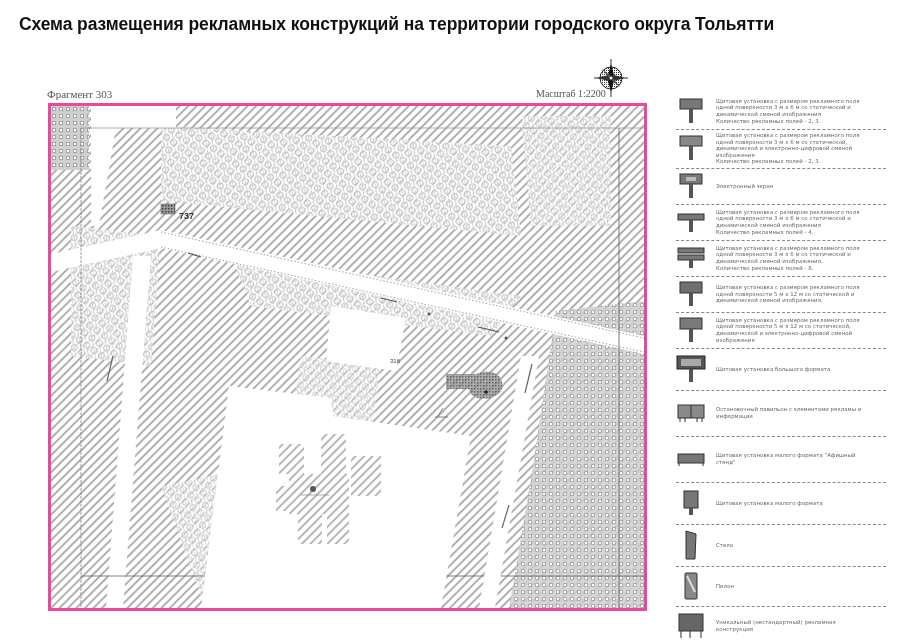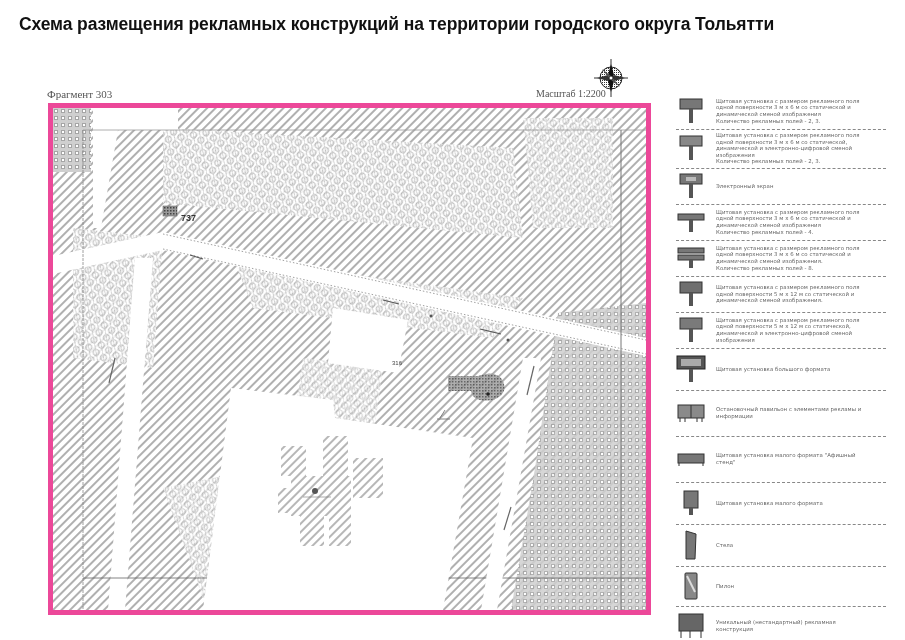--- a/index.html
+++ b/index.html
@@ -18,21 +18,21 @@
   }
   .scale-label {
     position: absolute; left: 536px; top: 88px; font-family: "Liberation Serif", serif;
     font-size: 10px; color: #555;
   }
   .compass { position: absolute; left: 592px; top: 58px; width: 38px; height: 40px; }
 
   
   .map {
     position: absolute; left: 48px; top: 103px; width: 593px; height: 502px;
-    border: 5px solid #ec4899; overflow: hidden; background: #fff;
+    border: 3px solid #ec4899; overflow: hidden; background: #fff;
   }
   .map svg { position: absolute; left: 0; top: 0; }
 
   
   .legend { position: absolute; left: 676px; top: 94px; width: 210px; }
   .leg-item {
     position: relative; display: flex; align-items: center; min-height: 30px;
     border-bottom: 1px dashed #888; padding: 2px 0 3px 0;
   }
   .leg-item:last-child { border-bottom: none; }

